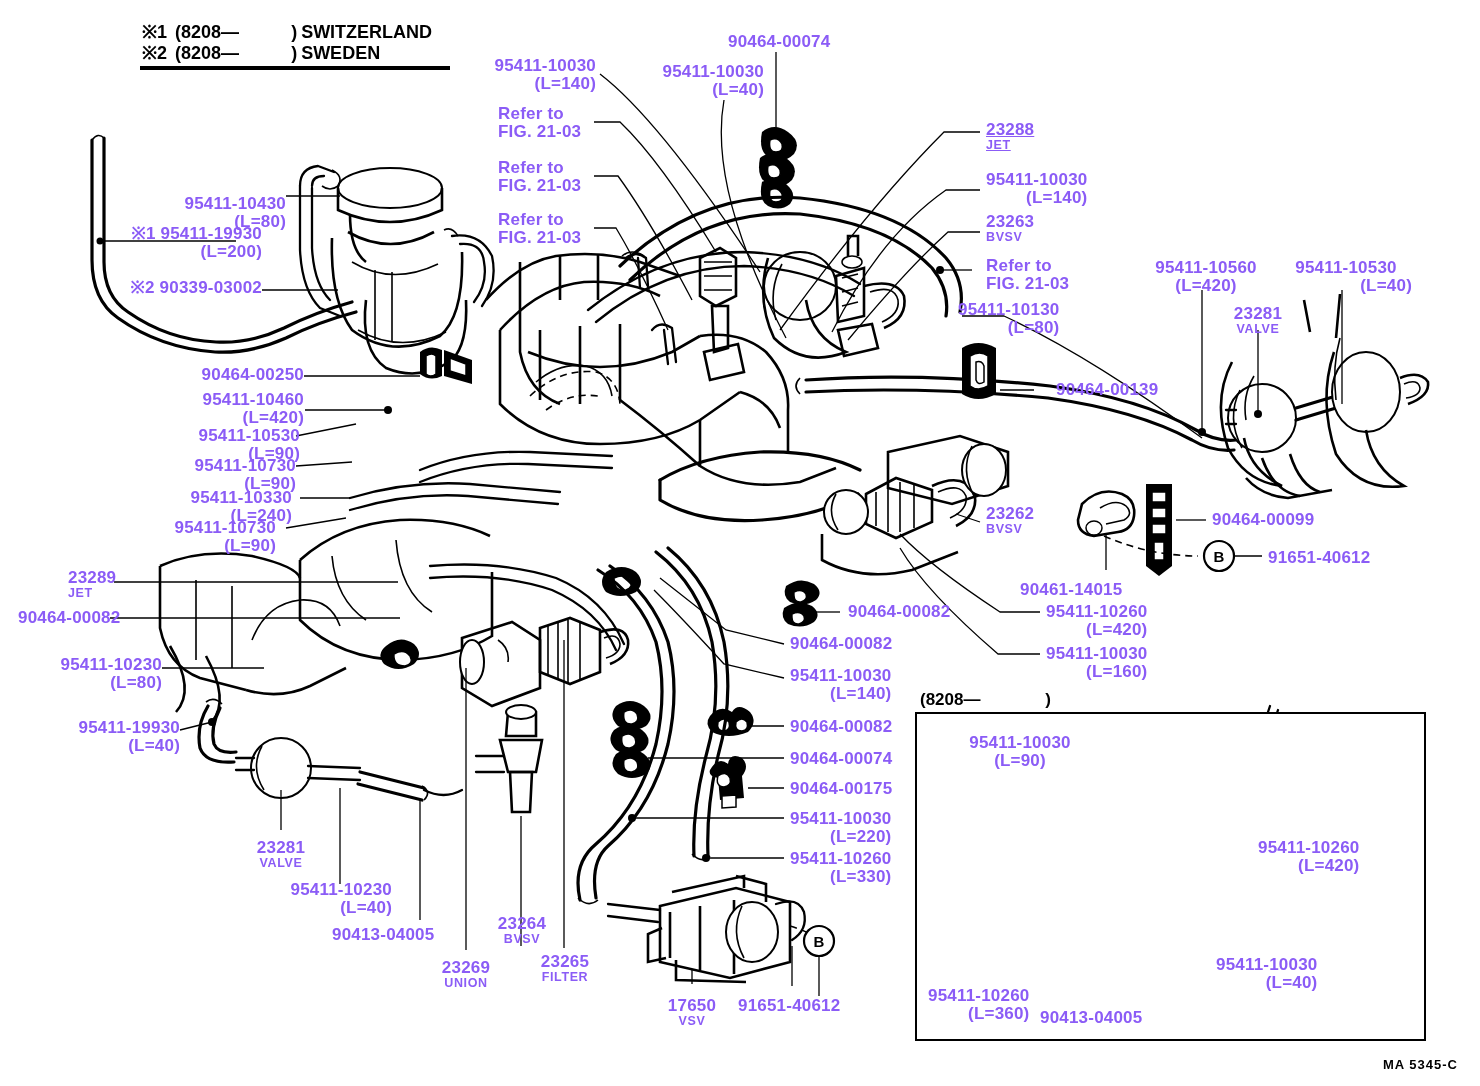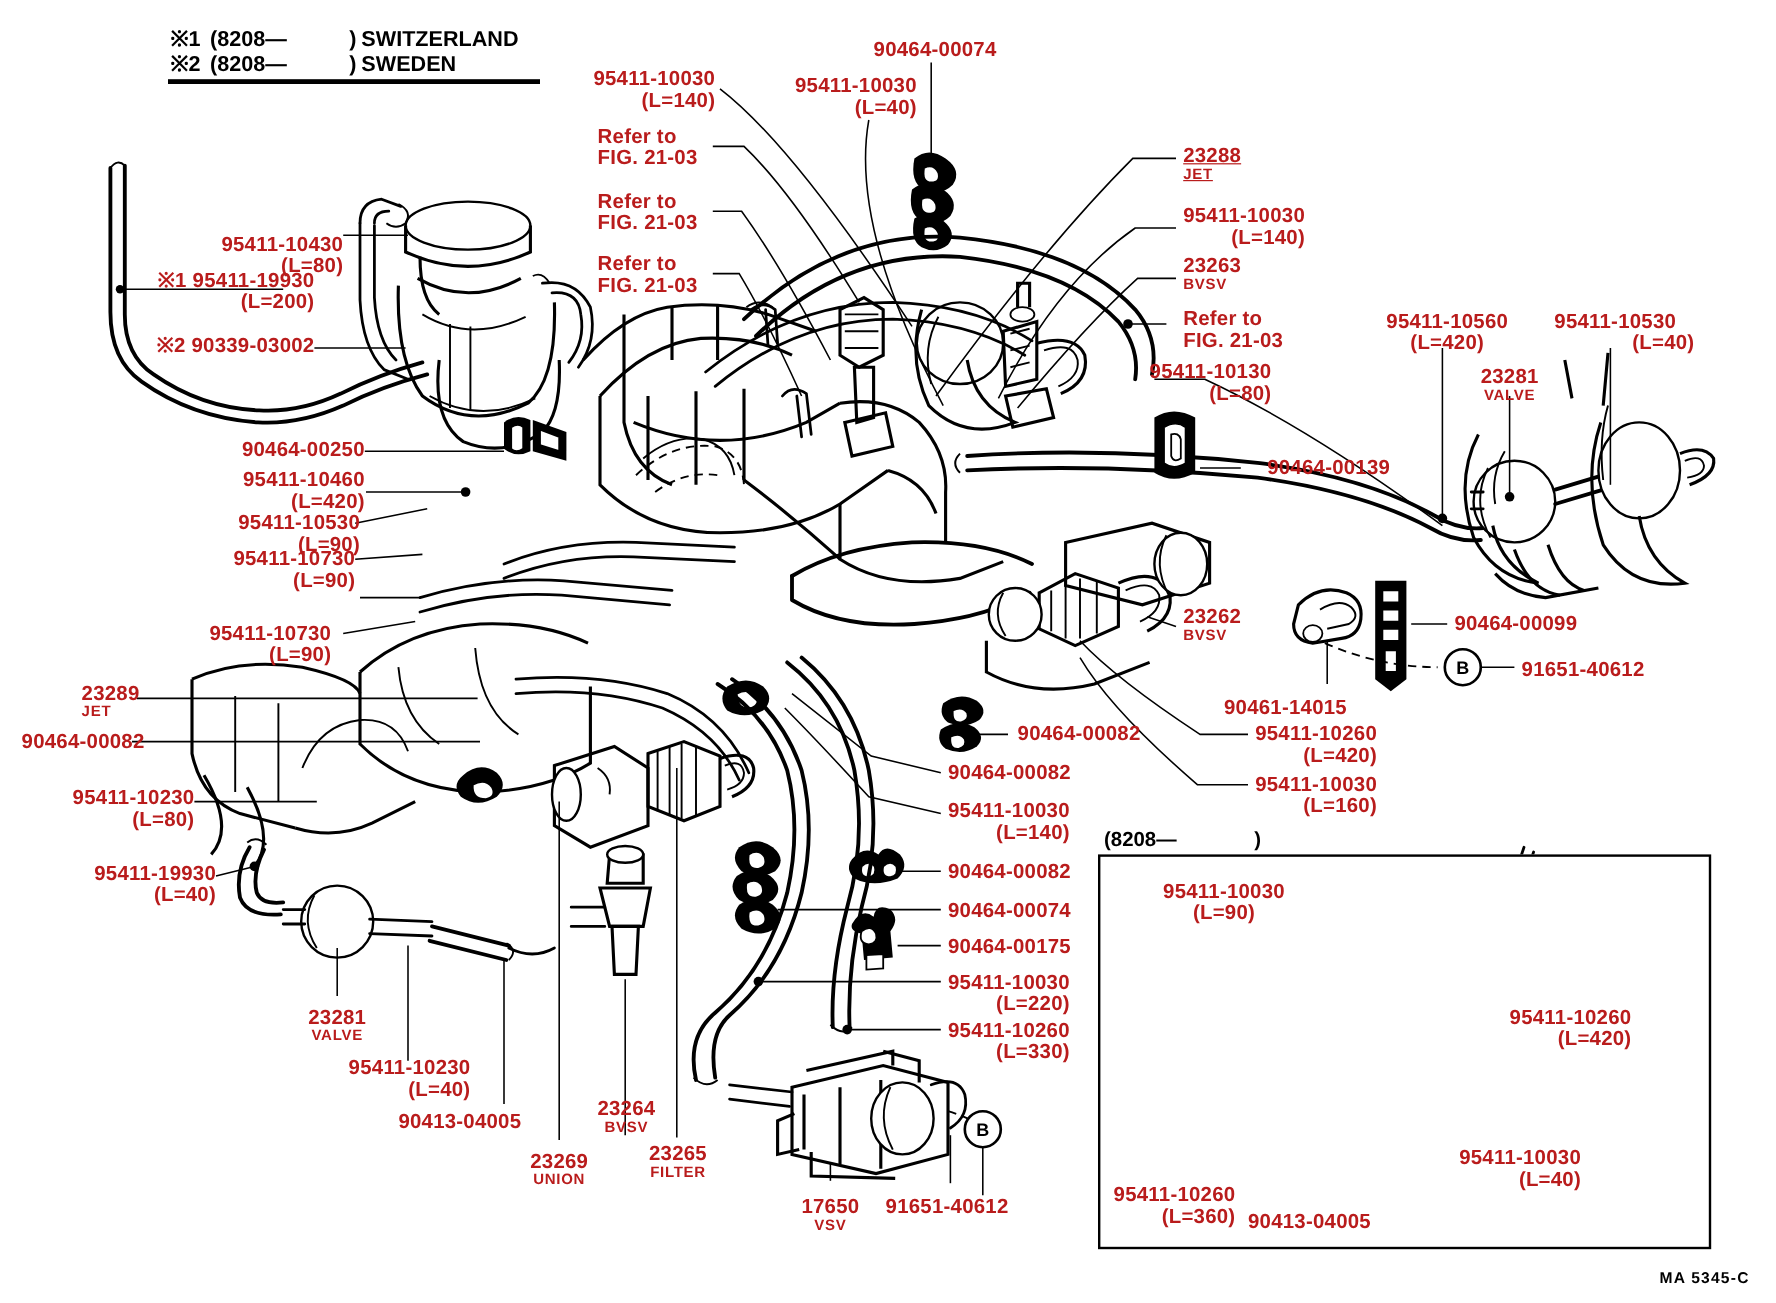--- a/index.html
+++ b/index.html
@@ -13,21 +13,21 @@
     overflow:hidden;
   }
   
   .lbl{
     position:absolute;
     font-weight:bold;
     font-size:17px;
     line-height:19px;
     letter-spacing:.2px;
     white-space:nowrap;
-    color:#b91c1c;
+    color:#8b5cf6;
   }
   .lbl .sub{
     display:block;
     font-size:12.5px;
     line-height:13px;
     letter-spacing:.6px;
     font-weight:bold;
   }
   .lbl .len{
     display:block;
@@ -525,20 +525,24 @@
     <span class="len">(L=420)</span>
   </div>
   <div class="lbl ta-r" style="left:70px;top:426px;width:230px;">
     <span>95411-10530</span>
     <span class="len">(L=90)</span>
   </div>
   <div class="lbl ta-r" style="left:66px;top:456px;width:230px;">
     <span>95411-10730</span>
     <span class="len">(L=90)</span>
   </div>
+  <div class="lbl ta-r" style="left:62px;top:488px;width:230px;">
+    <span>95411-10330</span>
+    <span class="len">(L=240)</span>
+  </div>
   <div class="lbl ta-r" style="left:46px;top:518px;width:230px;">
     <span>95411-10730</span>
     <span class="len">(L=90)</span>
   </div>
 
   <div class="lbl ta-l" style="left:68px;top:568px;">
     <span>23289</span>
     <span class="sub">JET</span>
   </div>
 

